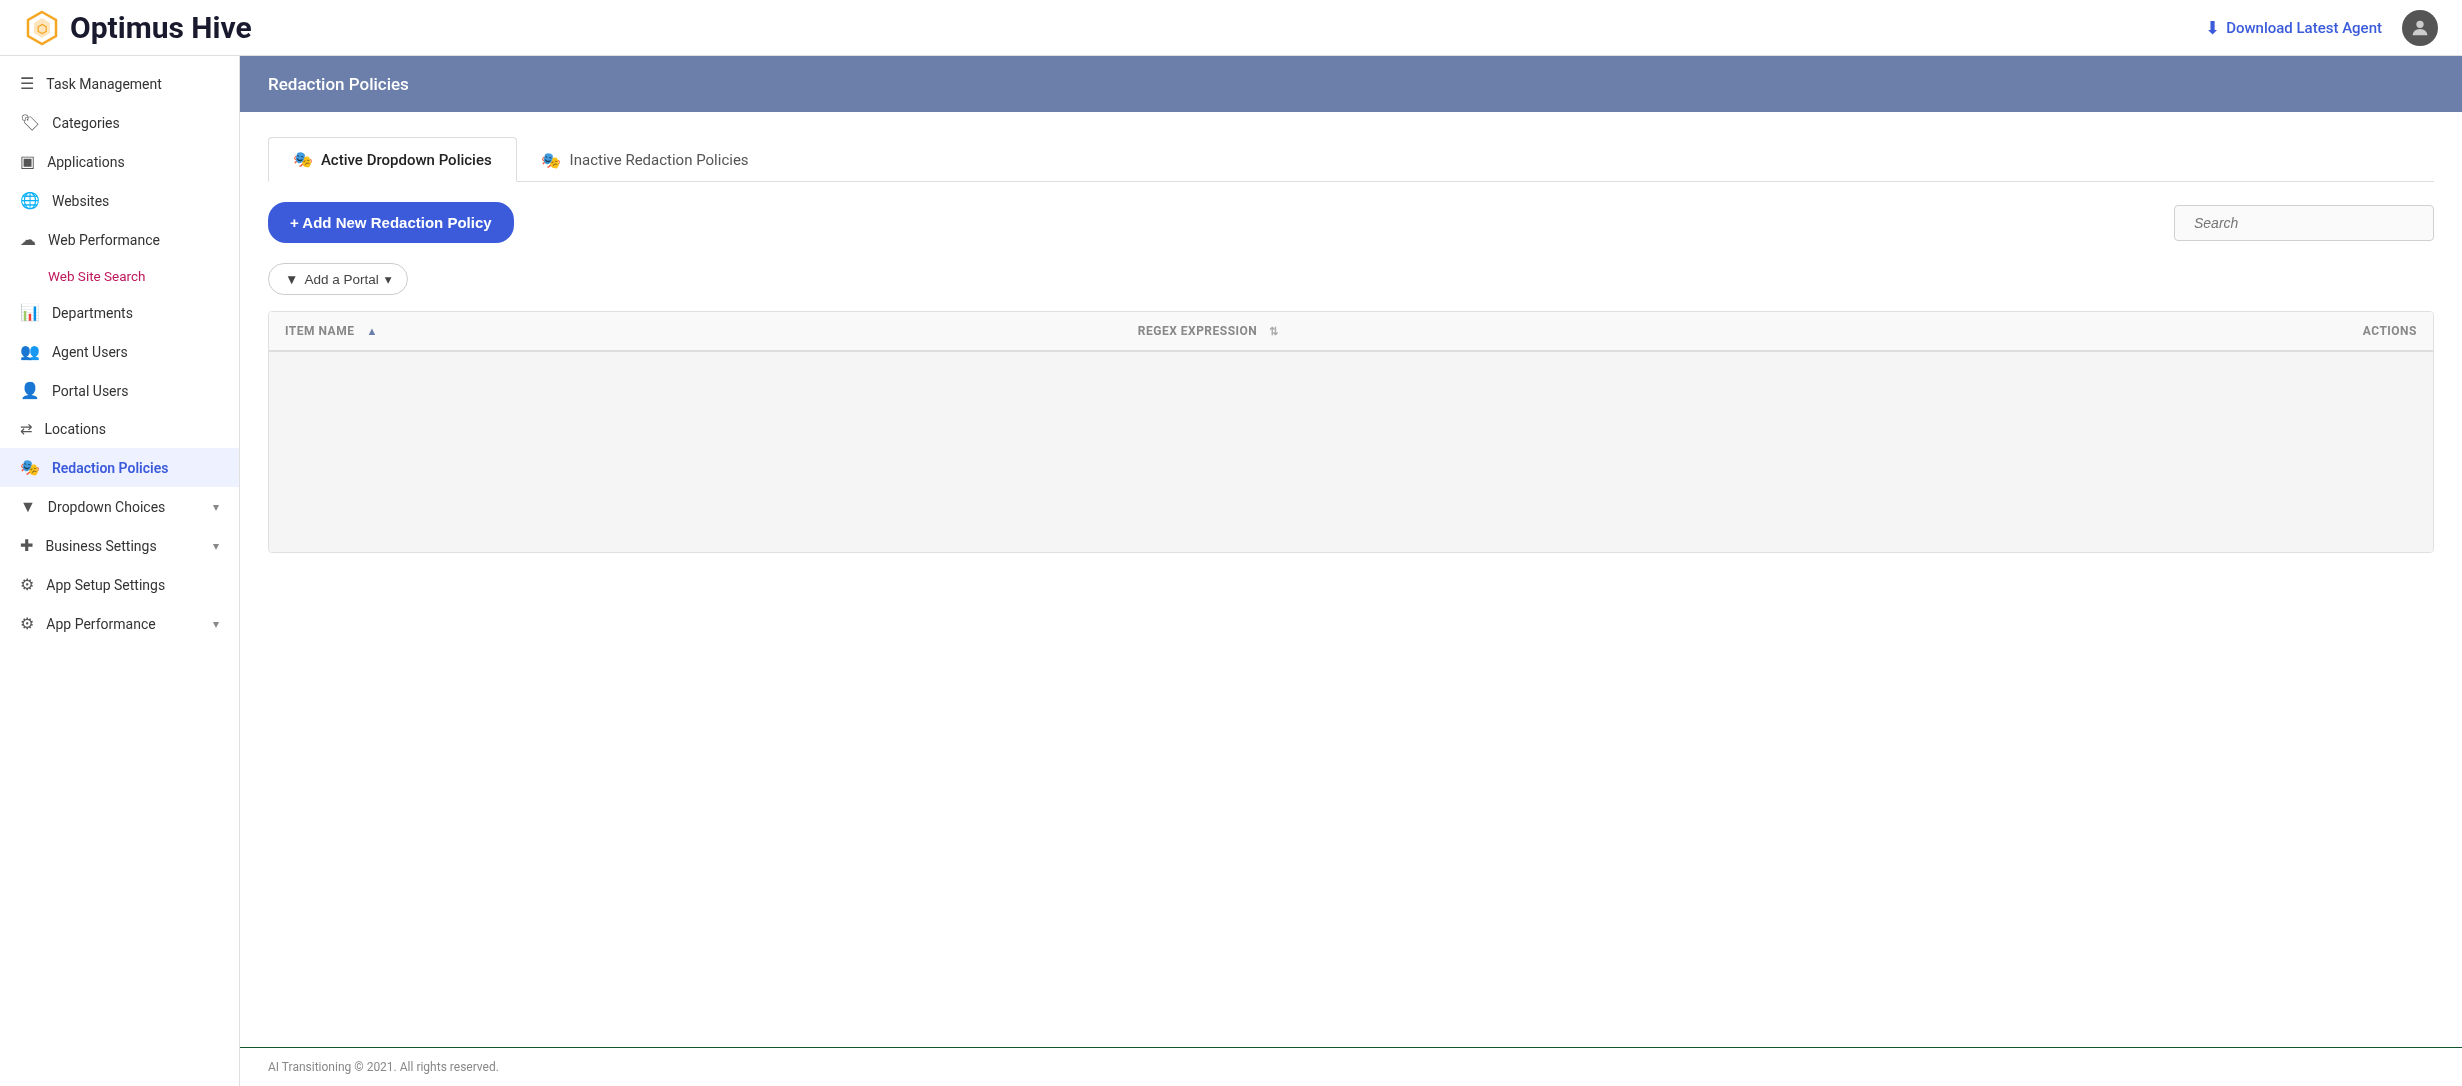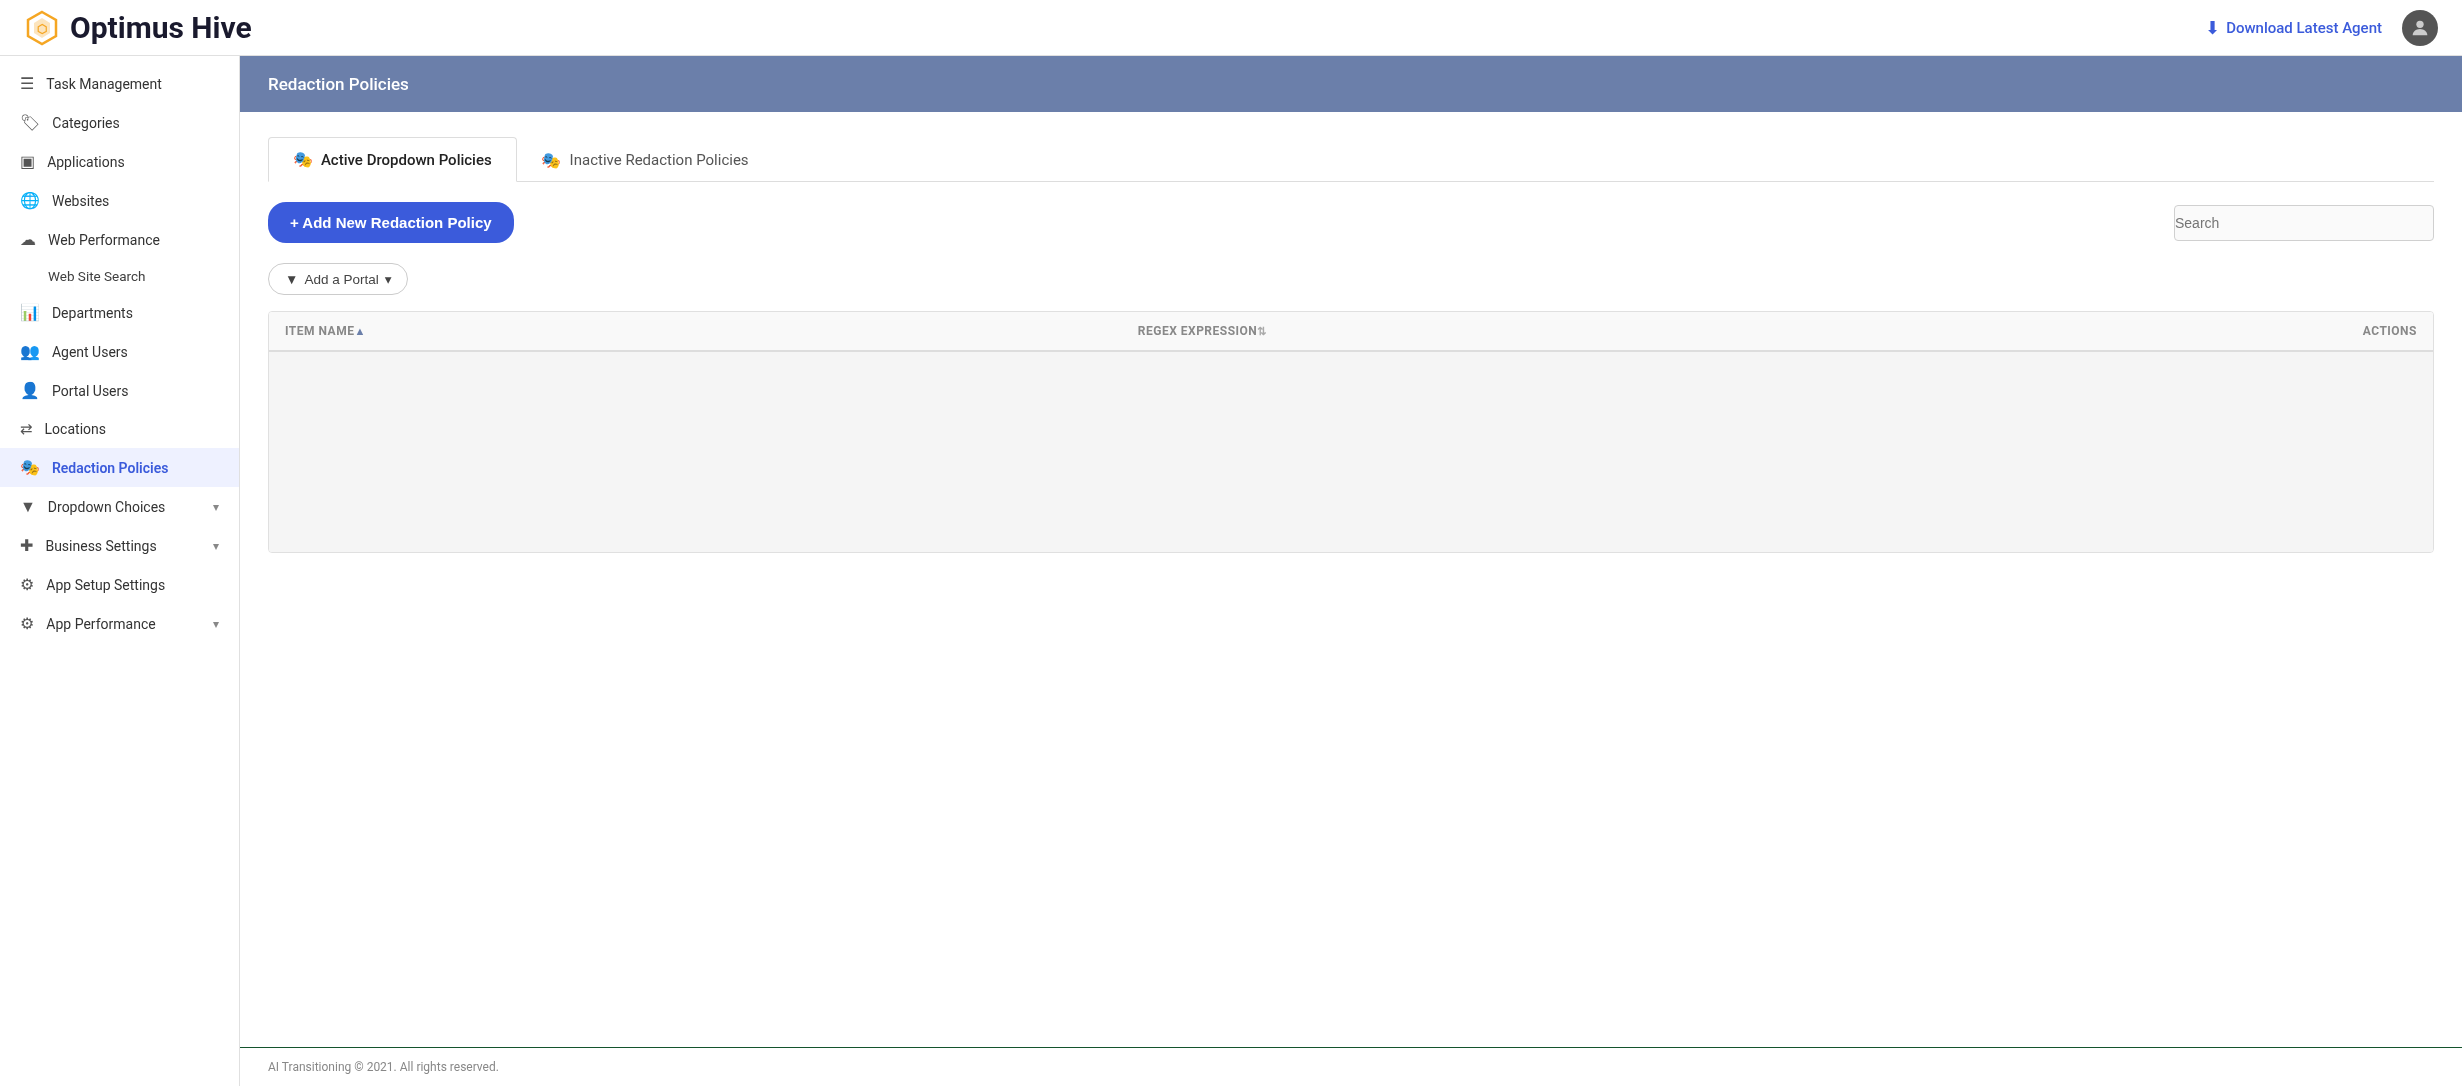--- a/index.html
+++ b/index.html
@@ -88,21 +88,21 @@
       transition: background 0.15s;
     }
     .sidebar-item.active { background: #eef1ff; color: #3b5bdb; font-weight: 600; }
     .sidebar-item .icon { font-size: 16px; color: #555; flex-shrink: 0; }
     .sidebar-item.active .icon { color: #3b5bdb; }
     .sidebar-item-label { flex: 1; }
     .sidebar-item .chevron { font-size: 12px; color: #888; }
     .sidebar-sub-item {
       padding: 9px 20px 9px 48px;
       font-size: 13.5px;
-      color: #404040;
+      color: #be185d;
       cursor: pointer;
     }
 
     
     .content {
       flex: 1;
       overflow-y: auto;
       display: flex;
       flex-direction: column;
     }
@@ -170,26 +170,27 @@
       border: none;
       border-radius: 18px;
       padding: 12px 22px;
       font-size: 15px;
       font-weight: 600;
       cursor: pointer;
     }
     .search-input {
       border: 1px solid #d0d0d0;
       border-radius: 4px;
-      padding: 9px 0;
+      padding: 9px 19px;
       font-size: 14px;
       width: 260px;
       color: #888;
       background: #fafafa;
       outline: none;
+      font-style: italic;
     }
 
     
     .filter-row {
       margin-bottom: 16px;
     }
     .filter-btn {
       display: inline-flex;
       align-items: center;
       gap: 6px;
@@ -216,21 +217,21 @@
       padding: 12px 16px;
     }
     .th {
       font-size: 12px;
       font-weight: 700;
       color: #888;
       letter-spacing: 0.5px;
       text-transform: uppercase;
       display: flex;
       align-items: center;
-      gap: 0;
+      gap: 12px;
     }
     .sort-icon { font-size: 11px; color: #6b7faa; }
     .sort-icon-dual { font-size: 11px; color: #aaa; }
     .th-actions { justify-content: flex-end; }
 
     
     .empty-state {
       background: #f5f5f5;
       min-height: 200px;
     }

